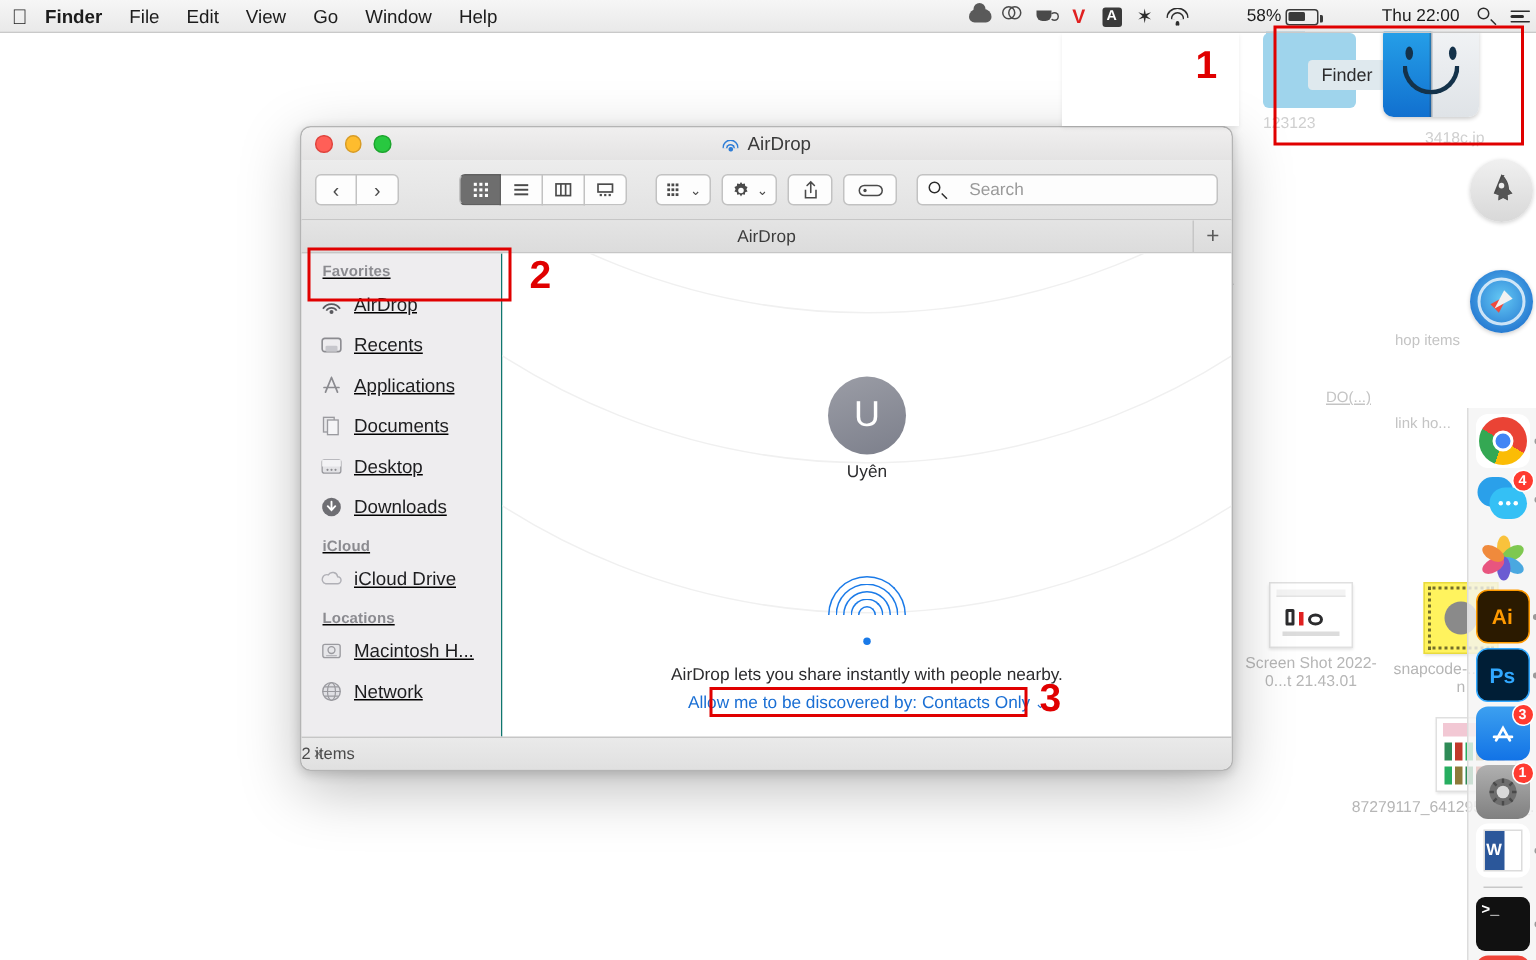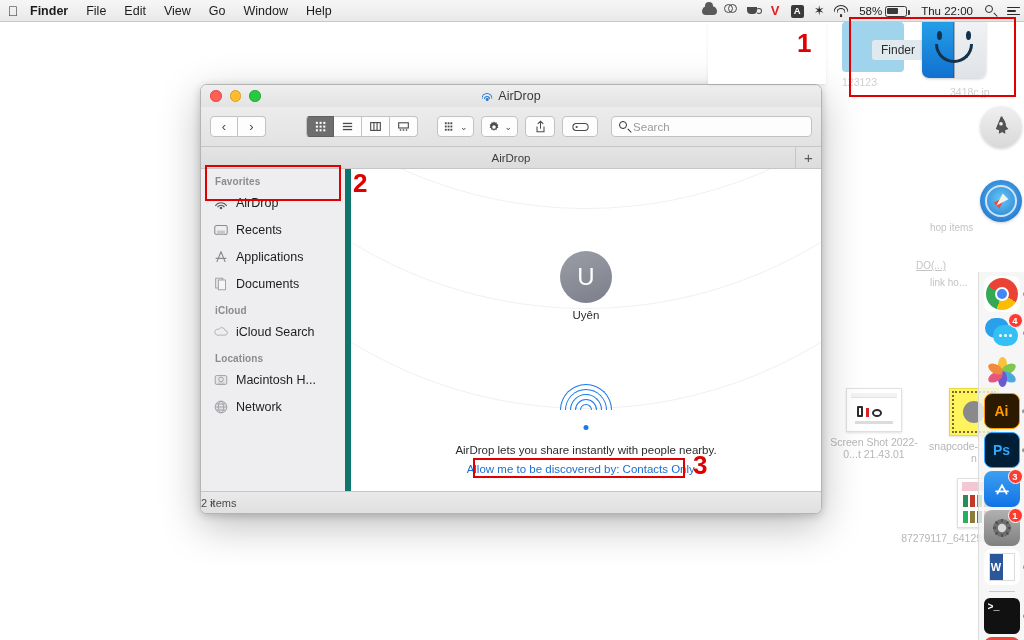--- a/index.html
+++ b/index.html
@@ -35,21 +35,21 @@
     width: 26px; text-align: center; font-size: 14px;
     line-height: 22px; color: #1c1c1c;
   }
   .mb-right {
     position: absolute; right: 0; top: 0; height: 22px;
     display: flex; align-items: center; gap: 0px;
   }
   .mb-stat {
     font-size: 11.5px; color: #1c1c1c;
     padding: 0 7px; line-height: 22px; white-space: nowrap;
-    display: flex; align-items: center;
+    display: flex; align-items: center; margin-left: 28px;
   }
   .mb-ico { width: 22px; text-align: center; font-size: 12px; line-height: 22px; }
 
   .batt-shell {
     width: 22px; height: 11px; border: 1.3px solid #3a3a3a;
     border-radius: 2.5px; position: relative; display: inline-block;
     margin-left: 3px;
   }
   .batt-shell:after {
     content: ""; position: absolute; right: -3.5px; top: 3px;
@@ -221,21 +221,21 @@
     border: 1px solid #c2c2c2; border-radius: 4px; align-items: center;
     padding: 0 5px; gap: 4px; color: #4a4a4a;
   }
   .tb-single {
     width: 30px; height: 21px; background: #fdfdfd; border: 1px solid #c2c2c2;
     border-radius: 4px; display: flex; align-items: center; justify-content: center;
     color: #4a4a4a;
   }
   .tb-search {
     flex: 1; height: 21px; background: #fdfdfd; border: 1px solid #c2c2c2;
-    border-radius: 4px; display: flex; align-items: center; padding: 0 7px; gap: 2px;
+    border-radius: 4px; display: flex; align-items: center; padding: 0 7px; gap: 15px;
     margin-left: 6px;
   }
   .tb-search .ph { font-size: 11.5px; color: #9a9a9a; }
 
   .fw-tabbar {
     height: 22px; background: linear-gradient(#e4e4e4, #dcdcdc);
     border-bottom: 1px solid #c6c6c6;
     display: flex; align-items: center; position: relative;
   }
   .fw-tab-title {
@@ -245,23 +245,23 @@
   .fw-tab-plus {
     position: absolute; right: 0; top: 0; width: 26px; height: 21px;
     display: flex; align-items: center; justify-content: center;
     font-size: 15px; color: #5a5a5a; border-left: 1px solid #c6c6c6;
   }
 
   .fw-body { flex: 1; display: flex; min-height: 0; }
 
   
   .fw-sidebar {
-    width: 150px; background: #eeedef;
-    border-right: 6px solid #0f766e;
-    padding-top: 4px; overflow: hidden;
+    width: 134px; background: #eeedef;
+    border-right: 1px solid #0f766e;
+    padding-top: 4px; overflow: hidden; text-decoration: underline;
   }
   .sb-head {
     font-size: 10px; color: #8b8b90; font-weight: bold;
     padding: 3px 0 2px 14px; letter-spacing: .1px;
   }
   .sb-item {
     height: 27px; display: flex; align-items: center; gap: 7px;
     padding-left: 11px; font-size: 12.5px; color: #1d1d1f;
   }
   .sb-ico { width: 17px; height: 17px; display: flex; align-items: center; justify-content: center; flex-shrink: 0; }
@@ -374,21 +374,21 @@
   }
 </style>
 </head>
 <body>
 
 <div id="screen">
 
   <div class="faint-label" style="left:806px; top:183px;">ne4</div>
   <div class="faint-label" style="left:806px; top:78px;">ng</div>
   <div class="faint-label" style="left:930px; top:222px; color:#c4c4c4;">hop items</div>
-  <div class="faint-label" style="left:916px; top:260px; color:#c4c4c4;text-decoration:underline;">DO(...)</div>
+  <div class="faint-label" style="left:884px; top:260px; color:#c4c4c4;text-decoration:underline;">DO(...)</div>
   <div class="faint-label" style="left:930px; top:277px; color:#c4c4c4;">link ho...</div>
 
   <div class="panel-white"></div>
 
   <div class="desk-icon" style="left:828px; top:388px;">
     <div class="desk-thumb">
       <div style="position:absolute;left:4px;top:4px;right:4px;height:5px;background:#f3f3f3;border-bottom:1px solid #e4e4e4;"></div>
       <div style="position:absolute;left:10px;top:17px;width:6px;height:11px;border:2px solid #2c2c2e;border-radius:1px;"></div>
       <div style="position:absolute;left:19px;top:19px;width:3px;height:9px;background:#e02020;"></div>
       <div style="position:absolute;left:25px;top:20px;width:10px;height:8px;border:2px solid #2c2c2e;border-radius:50%;"></div>
@@ -700,32 +700,53 @@
         <div class="sb-item">
           <span class="sb-ico">
             <svg width="16" height="16" viewBox="0 0 18 18">
               <rect x="3" y="2.5" width="8" height="11" fill="#e8e8ea" stroke="#9a9a9f" stroke-width="1"></rect>
               <rect x="6" y="4.5" width="8" height="11" fill="#f5f5f7" stroke="#9a9a9f" stroke-width="1"></rect>
             </svg>
           </span>
           <span class="sb-label">Documents</span>
         </div>
 
-
+        <div class="sb-item">
+          <span class="sb-ico">
+            <svg width="16" height="16" viewBox="0 0 18 18">
+              <rect x="2" y="4" width="14" height="10" rx="1.6" fill="#e3e3e6" stroke="#9a9a9f" stroke-width="1"></rect>
+              <rect x="2" y="4" width="14" height="5" fill="#f3f3f5"></rect>
+              <circle cx="6" cy="11.5" r=".8" fill="#8b8b90"></circle>
+                <circle cx="9" cy="11.5" r=".8" fill="#8b8b90"></circle>
+                <circle cx="12" cy="11.5" r=".8" fill="#8b8b90"></circle>
+            </svg>
+          </span>
+          <span class="sb-label">Desktop</span>
+        </div>
+
+        <div class="sb-item">
+          <span class="sb-ico">
+            <svg width="16" height="16" viewBox="0 0 18 18">
+              <circle cx="9" cy="9" r="7" fill="#6e6e73"></circle>
+              <path d="M9 5v6M6.2 8.4L9 11.3l2.8-2.9" stroke="#fff" stroke-width="1.4" fill="none" stroke-linecap="round"></path>
+            </svg>
+          </span>
+          <span class="sb-label">Downloads</span>
+        </div>
 
 
         <div class="sb-head" style="padding-top:8px;">iCloud</div>
 
         <div class="sb-item">
           <span class="sb-ico">
             <svg width="16" height="16" viewBox="0 0 18 18">
               <path d="M4.5 12.5h9a2.6 2.6 0 0 0 .1-5.2 3.8 3.8 0 0 0-7-1.4 2.8 2.8 0 0 0-2.1 6.6z" fill="none" stroke="#b0b0b6" stroke-width="1.1"></path>
             </svg>
           </span>
-          <span class="sb-label">iCloud Search</span>
+          <span class="sb-label">iCloud Drive</span>
         </div>
 
         <div class="sb-head" style="padding-top:8px;">Locations</div>
 
         <div class="sb-item">
           <span class="sb-ico">
             <svg width="16" height="16" viewBox="0 0 18 18">
               <rect x="2.5" y="4" width="13" height="10" rx="1.6" fill="#e6e6e9" stroke="#9a9a9f" stroke-width="1"></rect>
               <circle cx="9" cy="8.3" r="2.6" fill="none" stroke="#9a9a9f" stroke-width="1"></circle>
               <rect x="5" y="12" width="8" height="1" fill="#b8b8bd"></rect>

